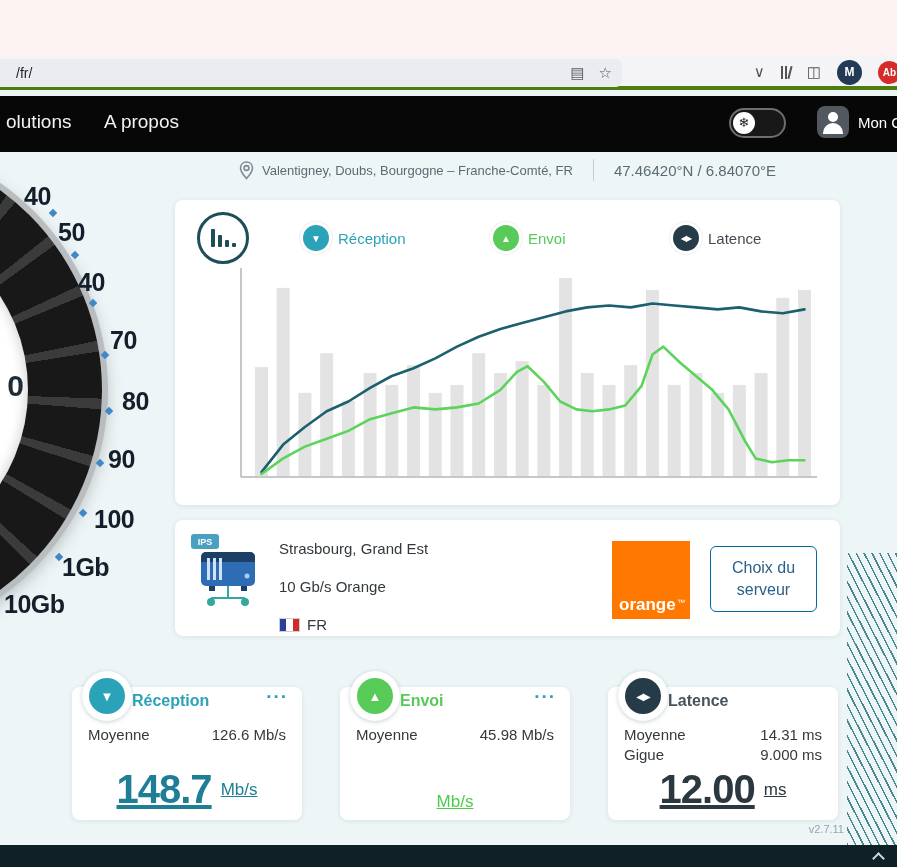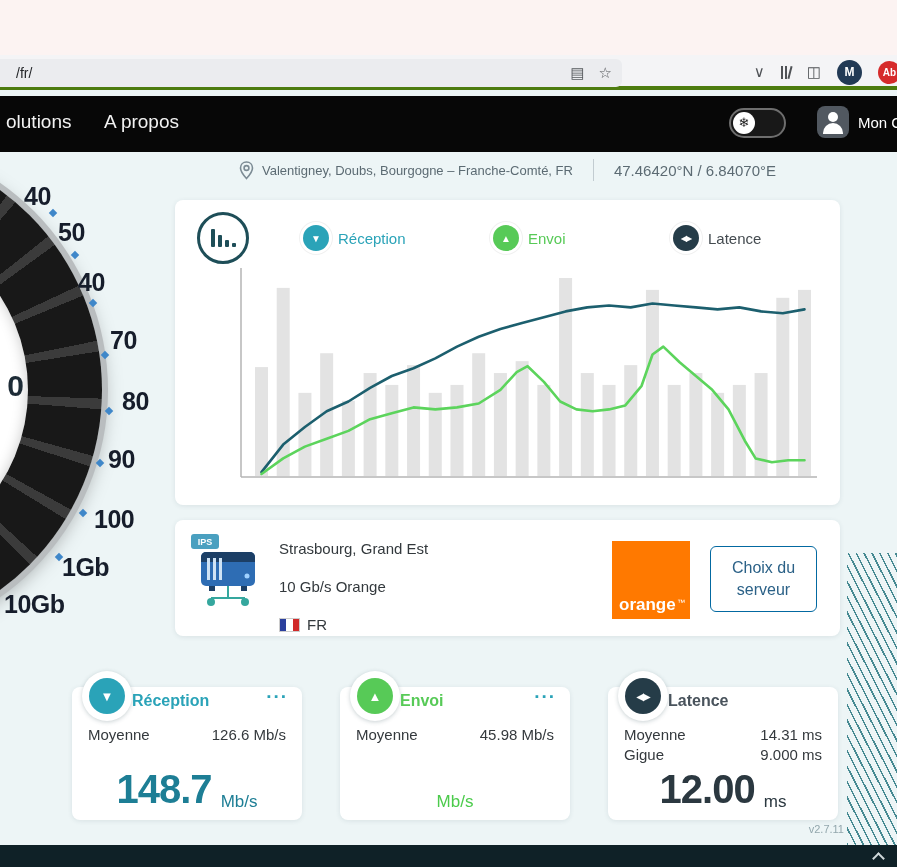--- a/index.html
+++ b/index.html
@@ -74,21 +74,21 @@
 
   
   .sum-card { width:230px; height:133px; top:687px; }
   .sum-icon-outer { position:absolute; left:10px; top:-16px; width:50px; height:50px; border-radius:50%; background:#fff; box-shadow:0 1px 4px rgba(40,70,80,.25); display:flex; align-items:center; justify-content:center; }
   .sum-icon-inner { width:36px; height:36px; border-radius:50%; color:#fff; display:flex; align-items:center; justify-content:center; font-size:13px; }
   .sum-icon-inner .g2 { font-size:10px; letter-spacing:-1px; }
   .sum-title { position:absolute; left:60px; top:5px; font-size:16px; font-weight:bold; }
   .sum-menu { position:absolute; right:14px; top:-6px; font-size:19px; font-weight:bold; letter-spacing:2px; color:#2aa3b8; cursor:pointer; }
   .sum-rows { position:absolute; left:0; top:38px; width:100%; padding:0 16px; }
   .sum-row { display:flex; justify-content:space-between; font-size:15px; color:#34393d; line-height:20px; }
-  .sum-big { position:absolute; left:0; bottom:8px; width:100%; display:flex; justify-content:center; align-items:flex-end; gap:9px; }
+  .sum-big { position:absolute; left:0; bottom:8px; width:100%; display:flex; justify-content:center; align-items:center; gap:9px;text-decoration:underline; }
   .sum-big .val { font-size:40px; font-weight:bold; letter-spacing:-1px; }
   .sum-big .unit { font-size:17px; }
 
   
   .version { position:absolute; right:53px; top:823px; font-size:11px; color:#93a7ad; }
   .deco-stripes { position:absolute; right:0; top:553px; width:50px; height:292px; opacity:.8;
     background:repeating-linear-gradient(63deg, #1d6f79 0px, #1d6f79 1.5px, rgba(0,0,0,0) 1.5px, rgba(0,0,0,0) 7px); }
   .bottom-bar { position:absolute; left:0; bottom:0; width:897px; height:22px; background:#0f2127; }
   .chev-up { position:absolute; right:14px; top:9px; width:9px; height:9px; border-top:2px solid #cfd8da; border-right:2px solid #cfd8da; transform:rotate(-45deg); cursor:pointer; }
 </style>

